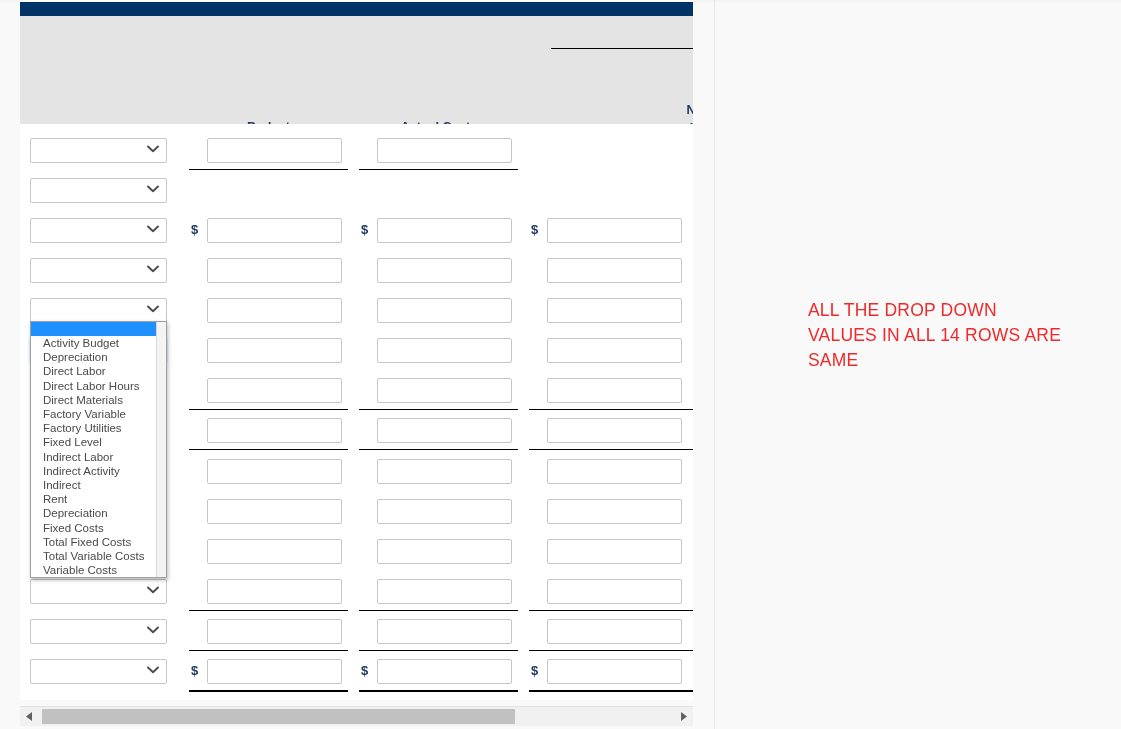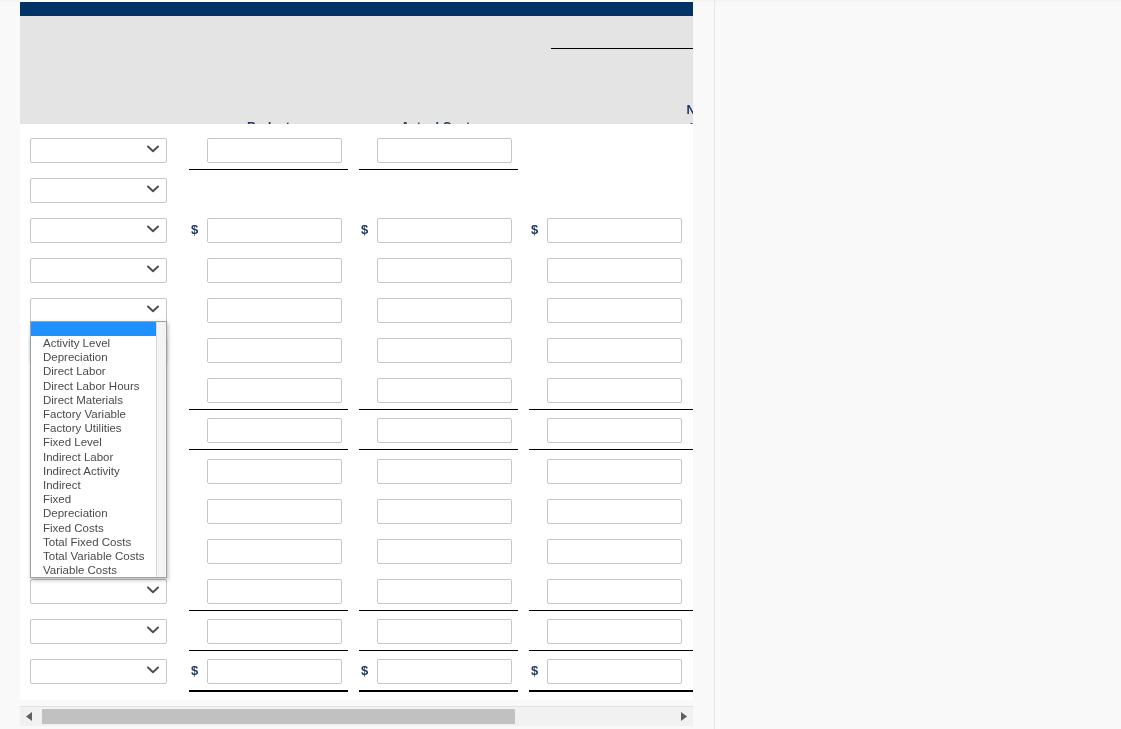--- a/index.html
+++ b/index.html
@@ -519,32 +519,32 @@
           <div class="rule thick" style="left: 169px; width: 159px; top: 566px;"></div>
           <div class="rule thick" style="left: 339px; width: 159px; top: 566px;"></div>
           <div class="rule thick" style="left: 509px; width: 320px; top: 566px;"></div>
         </div>
     </div>
   </div>
 
   <div class="dropdown-pop" id="dropdown-pop">
     <div class="dd-scroll-track"></div>
   <div class="dd-item blank"></div>
-      <div class="dd-item">Activity Level</div>
+      <div class="dd-item">Activity Budget</div>
       <div class="dd-item">Depreciation</div>
       <div class="dd-item">Direct Labor</div>
       <div class="dd-item">Direct Labor Hours</div>
       <div class="dd-item">Direct Materials</div>
       <div class="dd-item">Factory Variable</div>
       <div class="dd-item">Factory Utilities</div>
       <div class="dd-item">Fixed Level</div>
       <div class="dd-item">Indirect Labor</div>
       <div class="dd-item">Indirect Activity</div>
       <div class="dd-item">Indirect</div>
-      <div class="dd-item">Fixed</div>
+      <div class="dd-item">Rent</div>
       <div class="dd-item">Depreciation</div>
       <div class="dd-item">Fixed Costs</div>
       <div class="dd-item">Total Fixed Costs</div>
       <div class="dd-item">Total Variable Costs</div>
       <div class="dd-item">Variable Costs</div>
     </div>
 
   <div class="hscroll">
     <div class="hs-btn left">
       <svg width="9" height="11" viewBox="0 0 9 11">
@@ -554,14 +554,15 @@
     <div class="hs-thumb"></div>
     <div class="hs-btn right">
       <svg width="9" height="11" viewBox="0 0 9 11">
           <polygon points="2,1 2,10 8,5.5" fill="#606060"></polygon>
         </svg>
     </div>
   </div>
 
   <div class="right-divider"></div>
 
+  <div class="annotation">ALL THE DROP DOWN VALUES IN ALL 14 ROWS ARE SAME</div>
 
 </div>
 
 </body></html>

